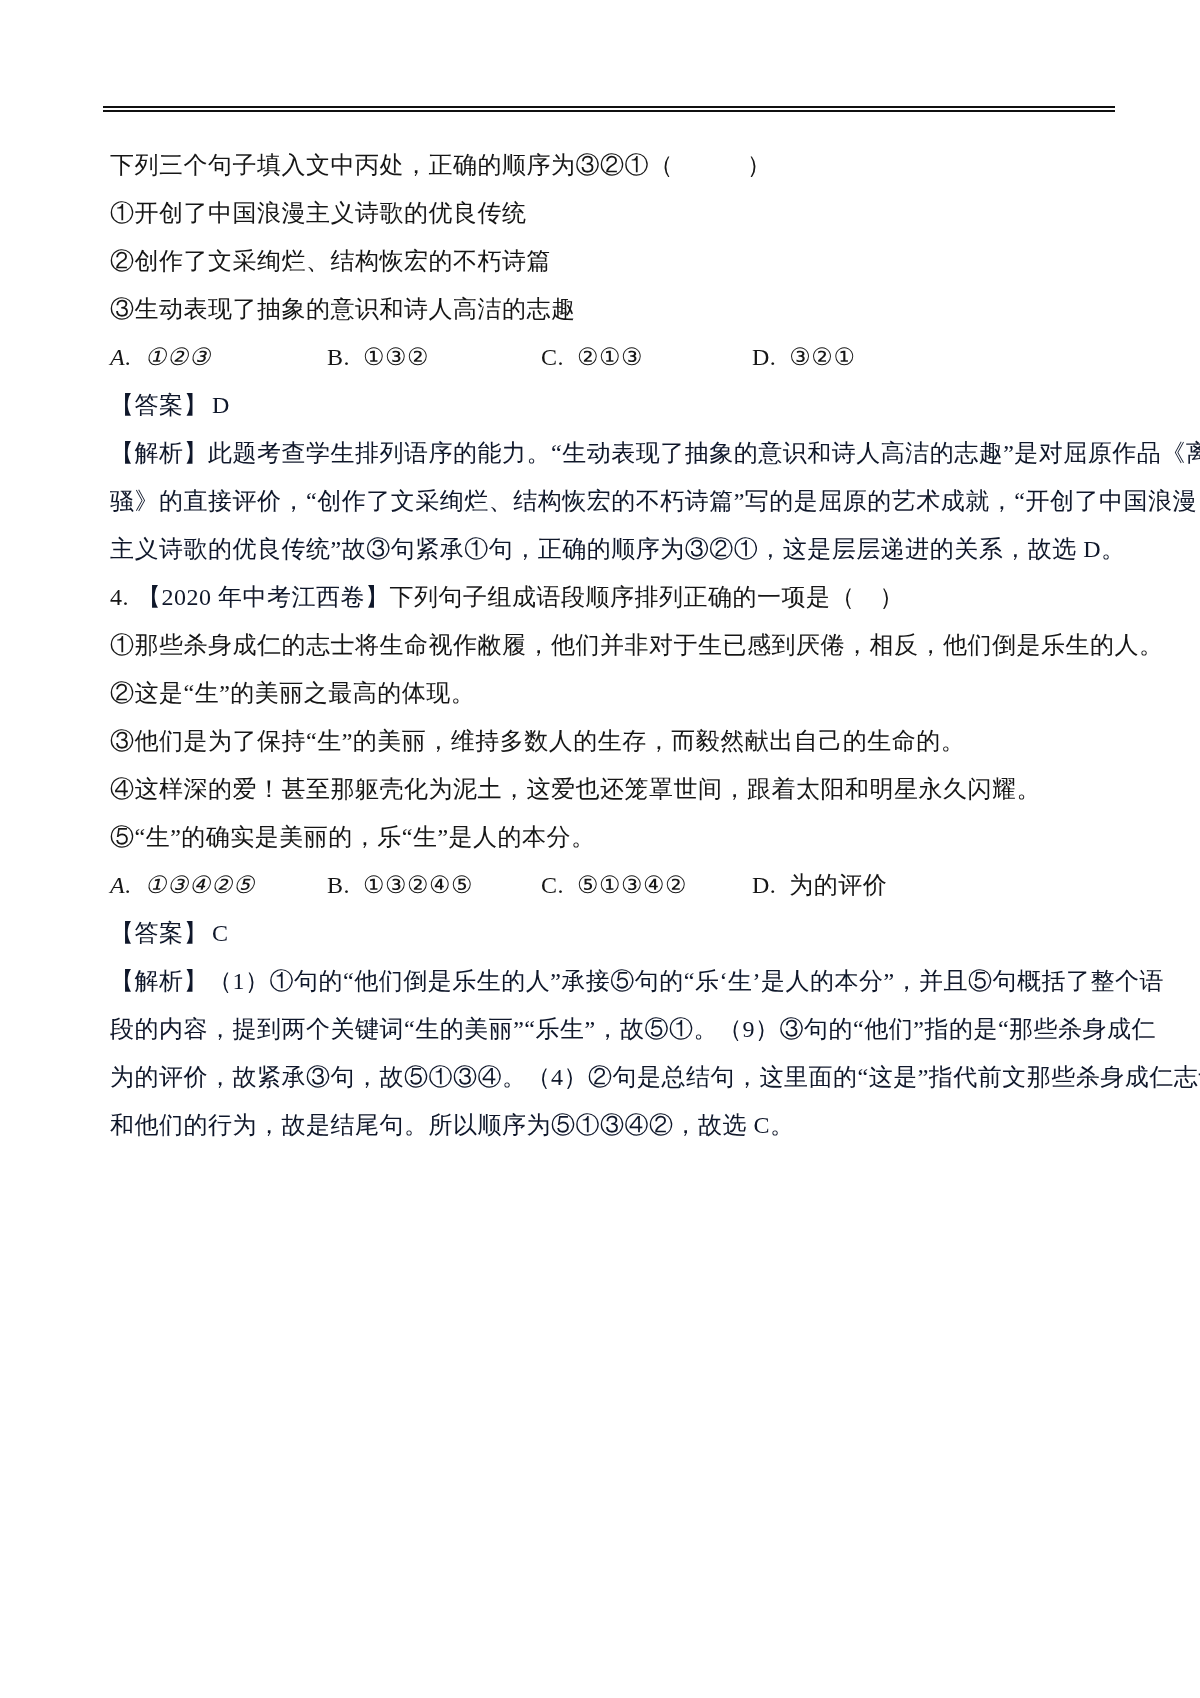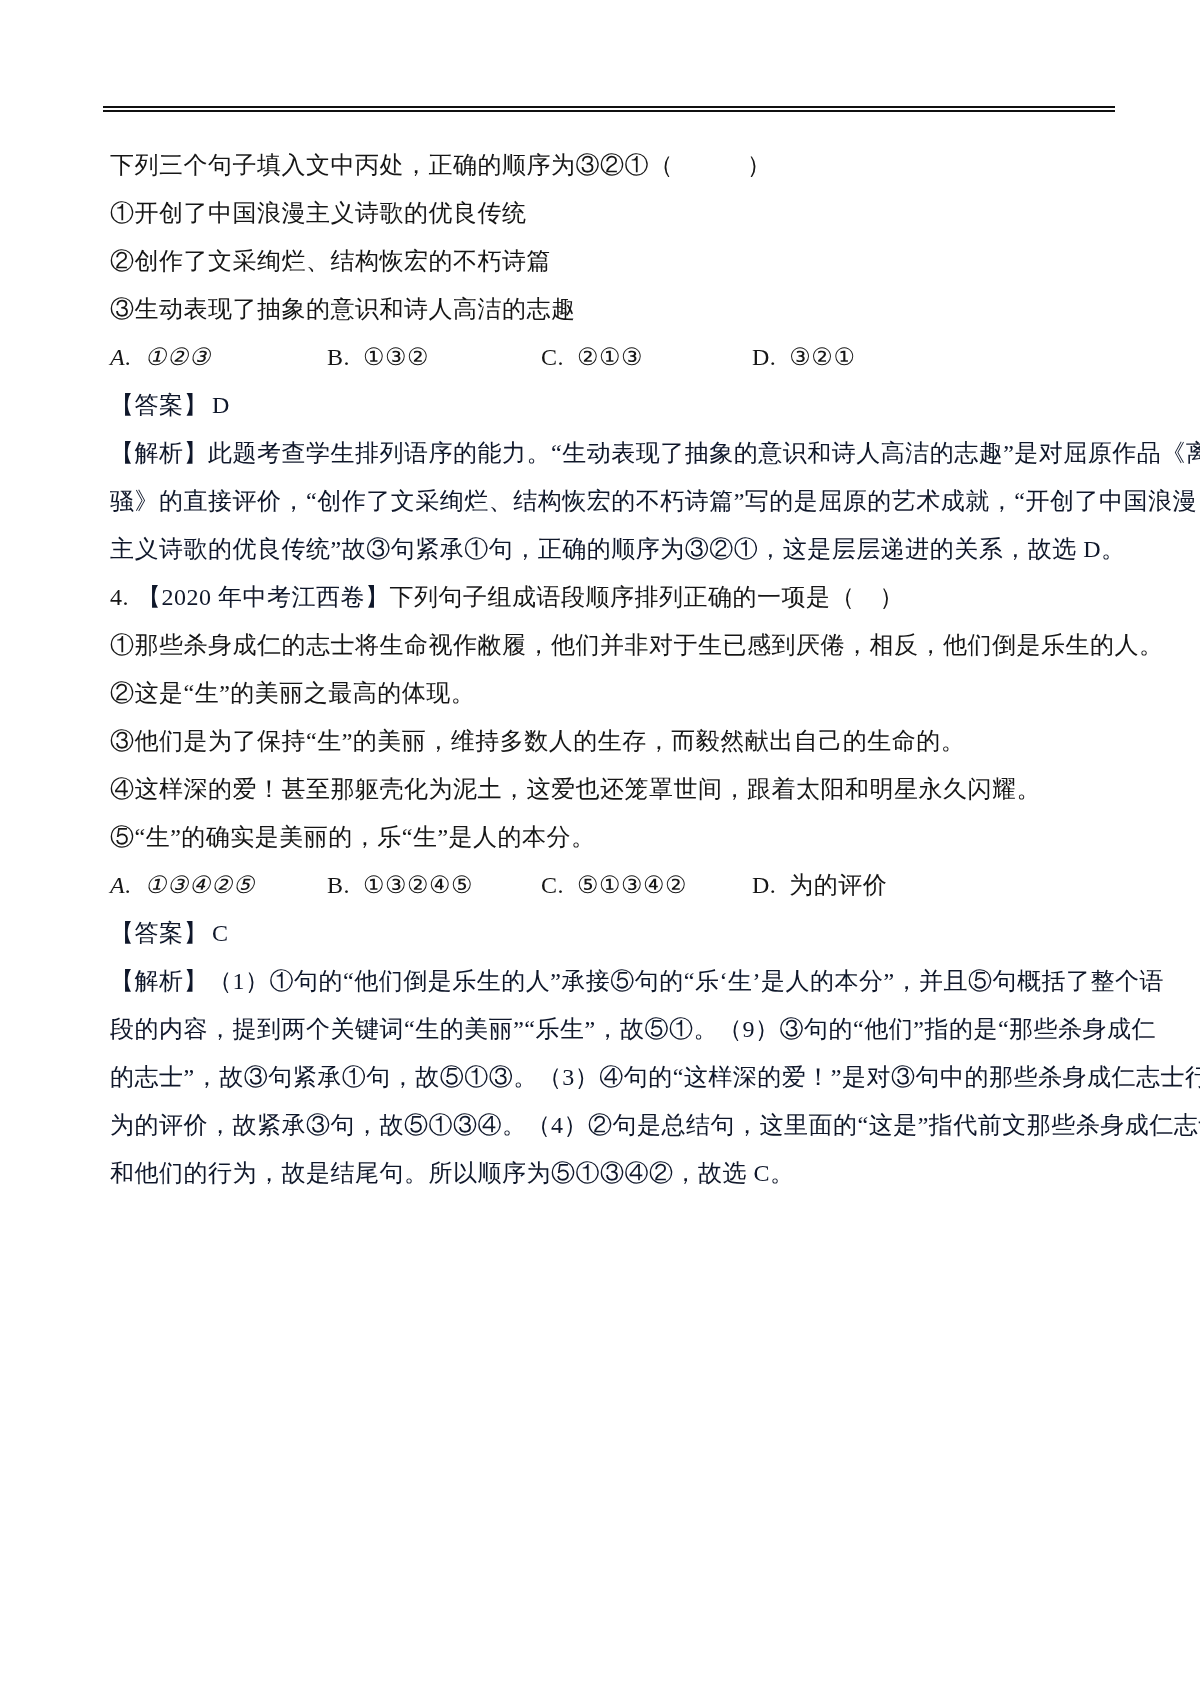--- a/index.html
+++ b/index.html
@@ -86,17 +86,16 @@
   <div class="line black">
     <span class="opt-a"><span class="opt-label">A.</span><span>①③④②⑤</span></span><span class="opt-b"><span class="opt-label">B.</span><span>①③②④⑤</span></span><span class="opt-c"><span class="opt-label">C.</span><span>⑤①③④②</span></span><span class="opt-d"><span class="opt-label">D.</span><span>为的评价</span></span>
   </div>
 
   <div class="line red">
     <span class="ans-label">【答案】</span><span>C</span>
   </div>
 
   <div class="line red">【解析】（1）①句的“他们倒是乐生的人”承接⑤句的“乐‘生’是人的本分”，并且⑤句概括了整个语</div>
   <div class="line red">段的内容，提到两个关键词“生的美丽”“乐生”，故⑤①。（9）③句的“他们”指的是“那些杀身成仁</div>
-  <div class="line red">的志士”，故③句紧承①句，故⑤①③。（3）④句的“这样深的爱！”是对③句中的那些杀身成仁志士行</div>
   <div class="line red">为的评价，故紧承③句，故⑤①③④。（4）②句是总结句，这里面的“这是”指代前文那些杀身成仁志士</div>
   <div class="line red">和他们的行为，故是结尾句。所以顺序为⑤①③④②，故选 C。</div>
 
 </div>
 
 </body></html>

